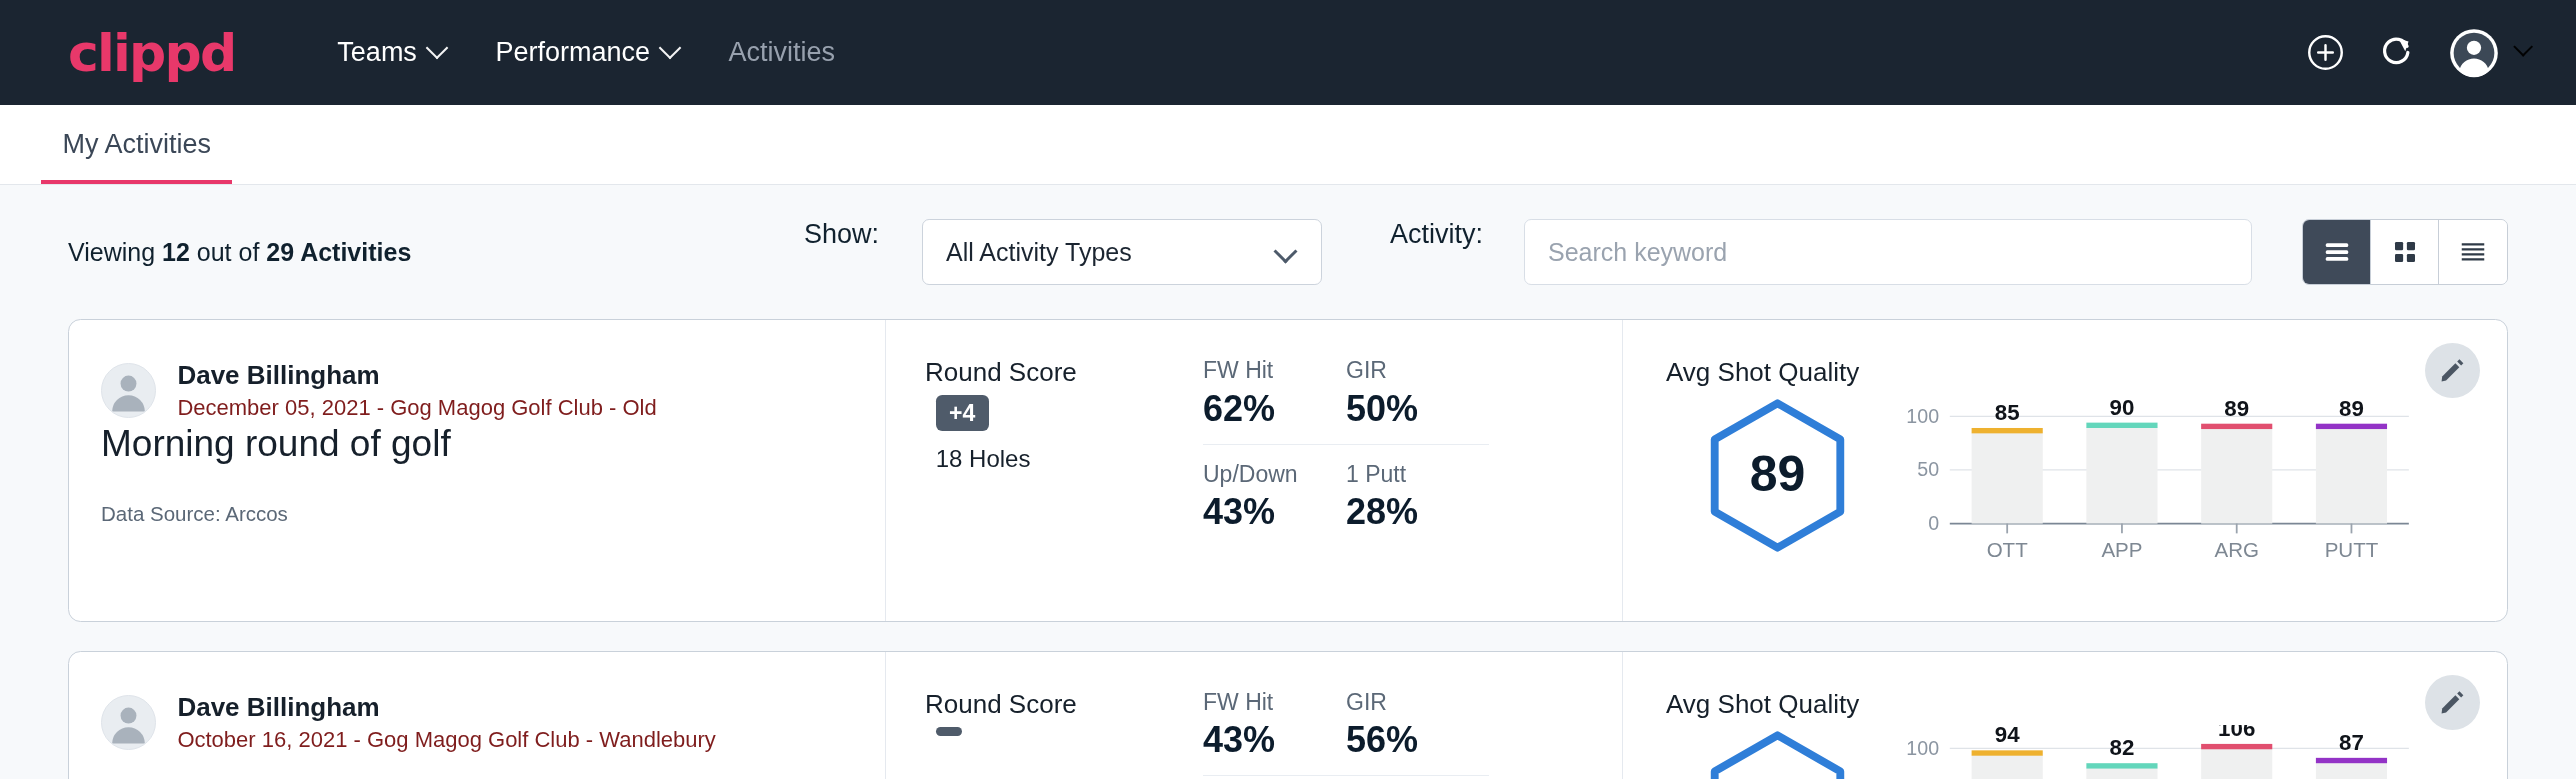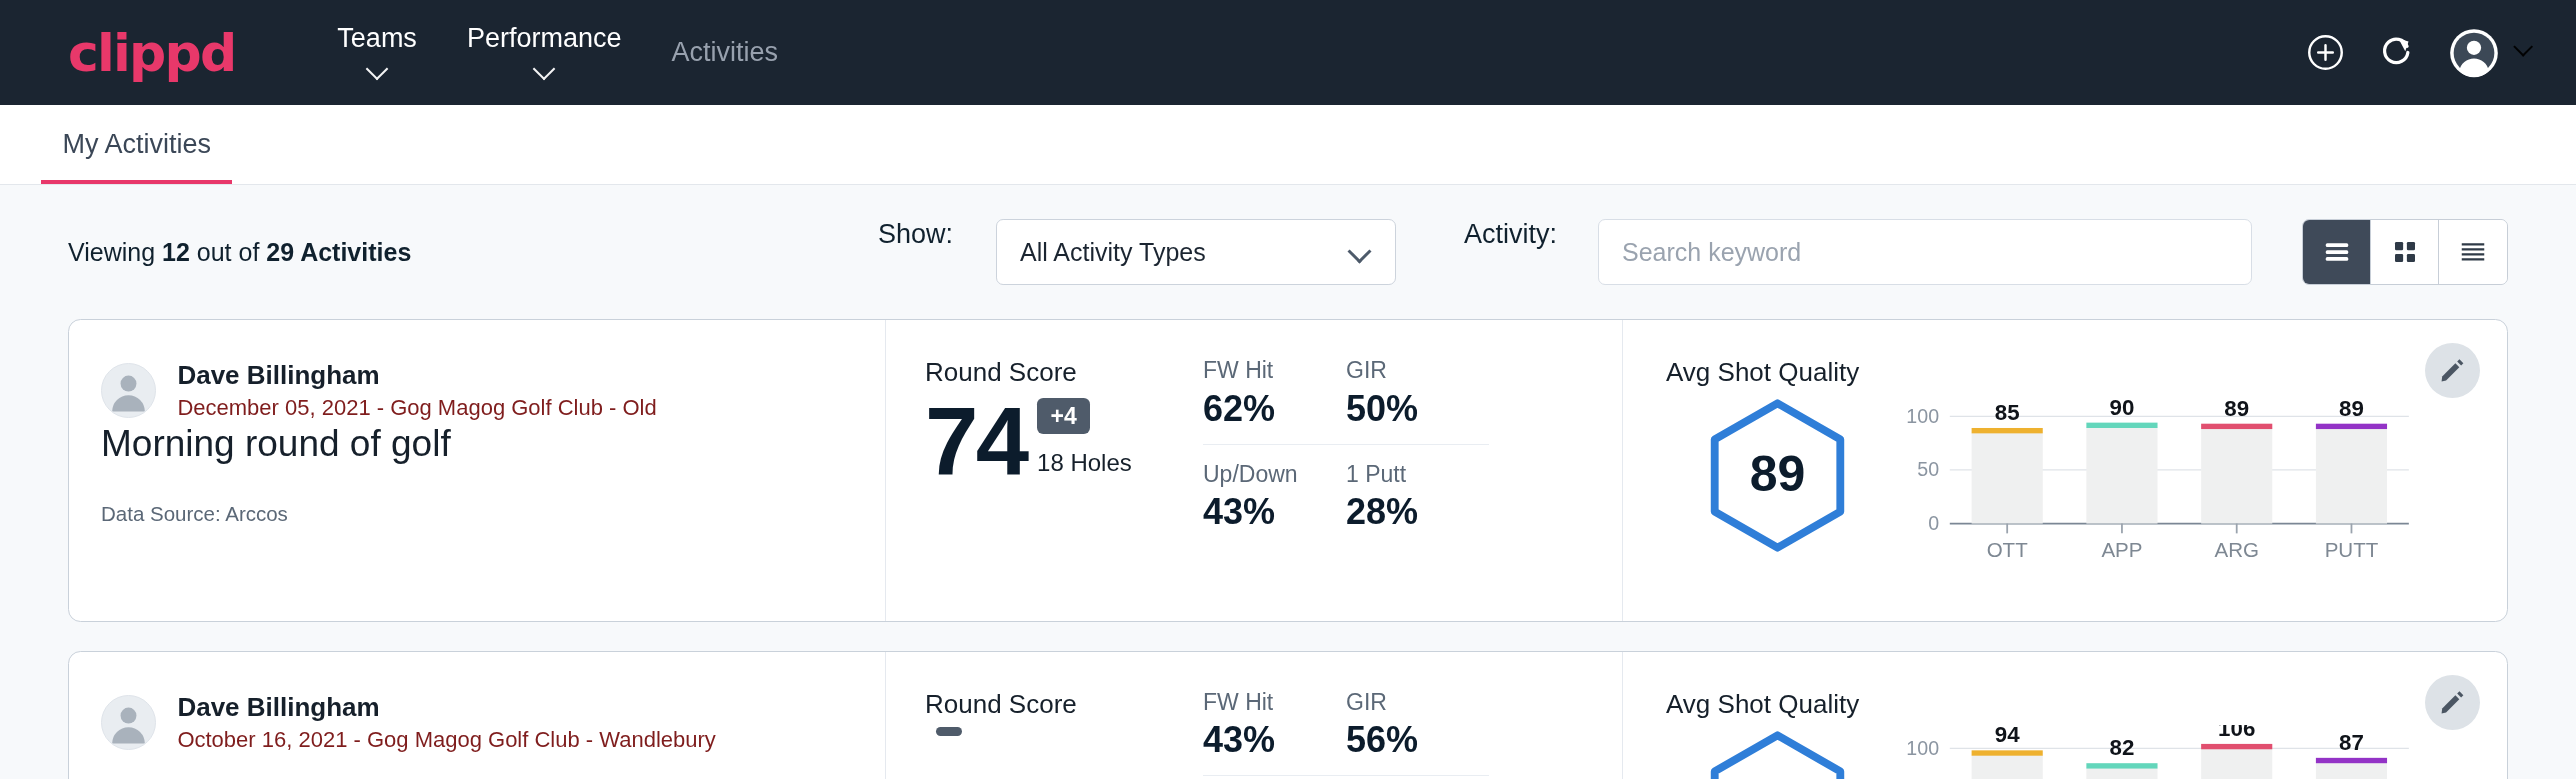--- a/index.html
+++ b/index.html
@@ -29,21 +29,20 @@
     user-select: none;
   }
   .nav-items { display: flex; align-items: center; gap: 0; }
   .nav-item {
     display: flex; align-items: center; gap: 12.5px;
     color: #ffffff;
     font-size: 27px;
     padding: 10.7px 25px;
     cursor: pointer;
     white-space: nowrap;
-    flex-direction: column;
   }
   .nav-item.muted { color: #98a1ae; }
   .chev {
     width: 16px; height: 16px;
     border-right: 2.7px solid currentColor;
     border-bottom: 2.7px solid currentColor;
     transform: rotate(45deg) translate(-3.6px,-3.6px);
     opacity: .95;
   }
   .nav-right {
@@ -118,21 +117,21 @@
   .select .selchev {
     position: absolute; right: 27px; top: 23px;
     width: 17px; height: 17px;
     border-right: 3.6px solid #4d5a6a;
     border-bottom: 3.6px solid #4d5a6a;
     transform: rotate(45deg);
   }
   .kw-label { margin-left: 52px; }
   .search {
     margin-left: 25px;
-    width: 654px; height: 66px;
+    width: 728px; height: 66px;
     background: #ffffff;
     border: 0.9px solid #d8dee6;
     border-radius: 7.1px;
     font-size: 25px;
     color: #4c1d95;
     padding: 0 23px;
     font-family: "Liberation Sans", sans-serif;
   }
   .search::placeholder { color: #9aa3af; }
   .viewgroup {
@@ -343,21 +342,20 @@
           <div class="who-sub">December 05, 2021 - Gog Magog Golf Club - Old</div>
         </div>
       </div>
       <div class="card-title">Morning round of golf</div>
       <div class="card-src">Data Source: Arccos</div>
     </div>
 
     <div class="col-score">
       <div class="sec-label">Round Score</div>
       <div class="score-row">
-        <div class="score-num">74</div>
         <div class="score-side">
           <div class="badge">+4</div>
           <div class="holes">18 Holes</div>
         </div>
       </div>
     </div>
 
     <div class="col-stats">
       <div class="stat top">
         <div class="stat-k">FW Hit</div>

